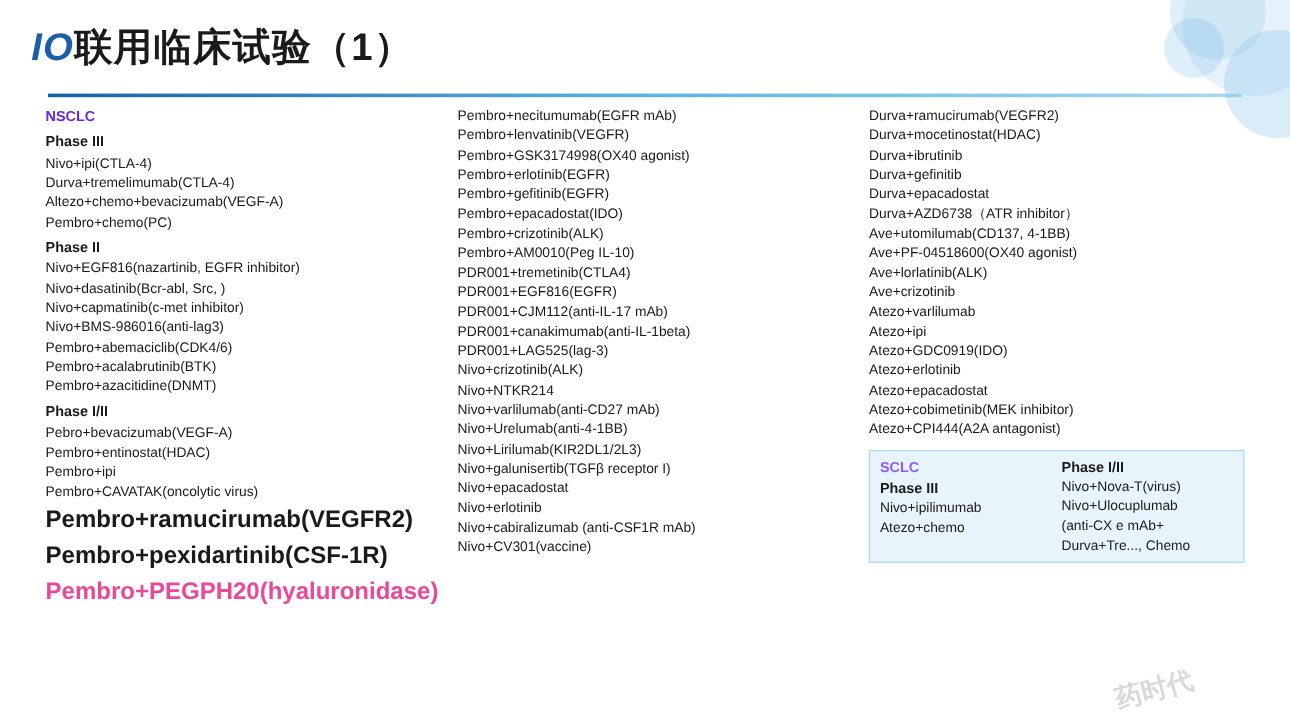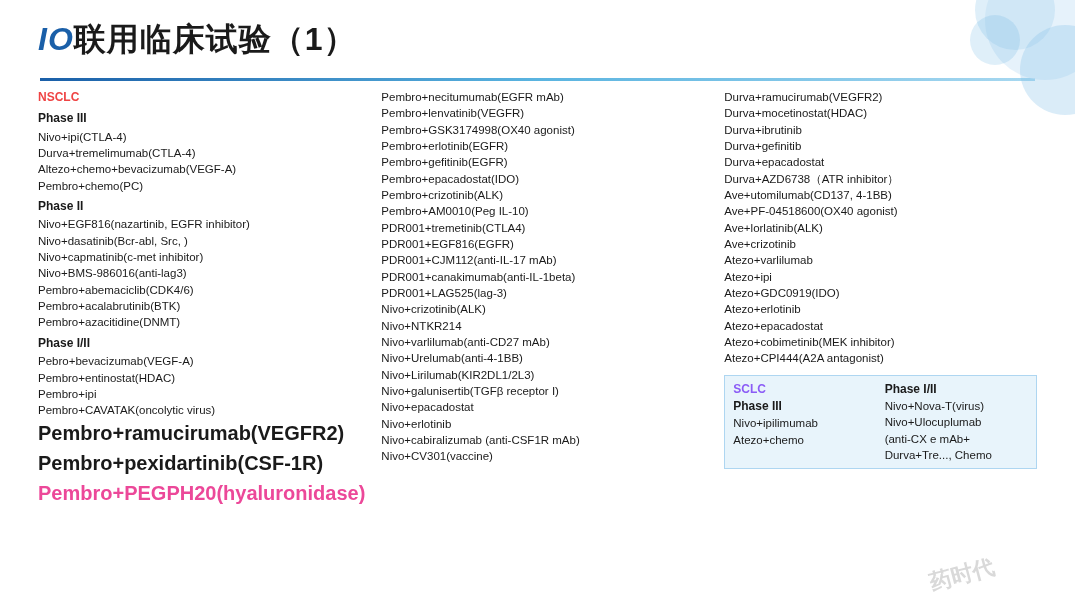--- a/index.html
+++ b/index.html
@@ -9,21 +9,20 @@
       background: #fff;
       font-family: 'Arial', sans-serif;
       overflow: hidden;
       position: relative;
     }
 
     .header-section {
       padding: 18px 40px 10px 26px;
       position: relative;
       z-index: 1;
-      margin-left: 12px;
     }
 
     .main-title {
       font-size: 32px;
       font-weight: 900;
       color: #1a1a1a;
       letter-spacing: 1px;
     }
 
     .main-title span.io {
@@ -49,21 +48,21 @@
     .column {
       flex: 1;
       padding: 0 8px;
       font-size: 11.5px;
       line-height: 1.45;
       color: #1a1a1a;
     }
 
     .column-label {
       font-weight: 700;
-      color: #ef4444;
+      color: #6d28d9;
       font-size: 12px;
       margin-bottom: 1px;
     }
 
     .phase-label {
       font-weight: 700;
       color: #1a1a1a;
       font-size: 12px;
       margin-top: 4px;
       margin-bottom: 1px;

